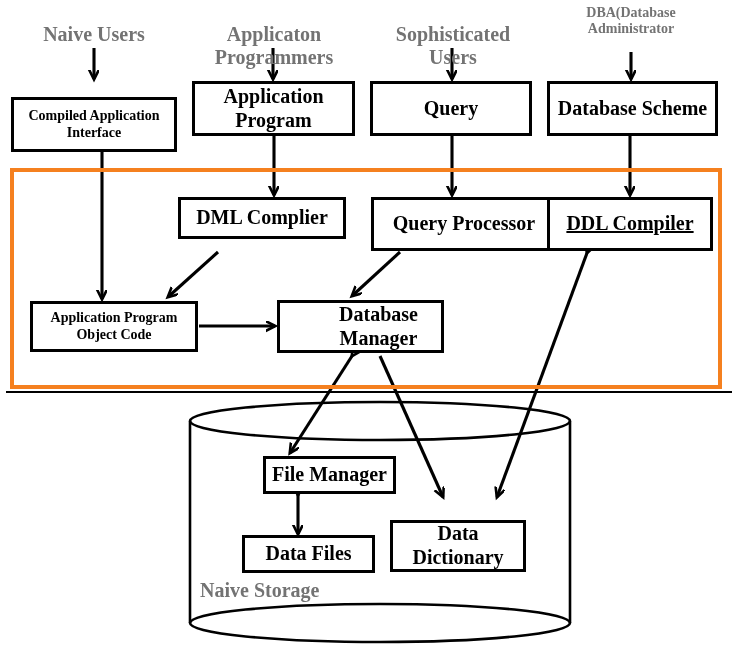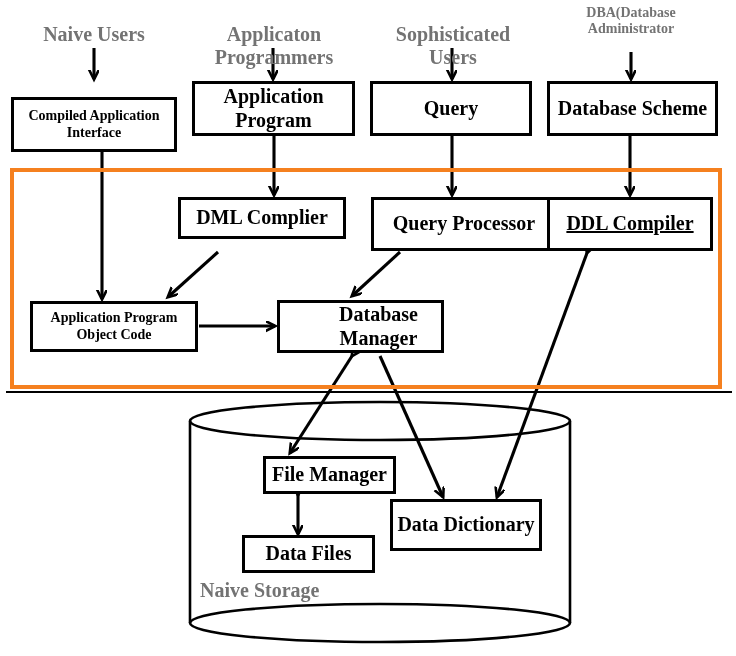--- a/index.html
+++ b/index.html
@@ -132,19 +132,19 @@
   <div class="node f15" style="left:277px;top:300px;width:167px;height:53px;padding-left:36px;">
     <span>Database Manager</span>
   </div>
 
   <div class="node f15" style="left:240px;top:456px;width:133px;height:38px;margin-left:23px;">
     <span>File Manager</span>
   </div>
   <div class="node f15" style="left:232px;top:535px;width:133px;height:38px;margin-left:10px;">
     <span>Data Files</span>
   </div>
-  <div class="node f15" style="left:390px;top:499px;width:152px;height:52px;">
+  <div class="node f15" style="left:390px;top:520px;width:136px;height:52px;">
     <span>Data Dictionary</span>
   </div>
 
   <div class="freelabel f15" style="left:200px;top:579px;width:140px;text-align:left;">Naive Storage</div>
 
 </div>
 
 </body></html>

